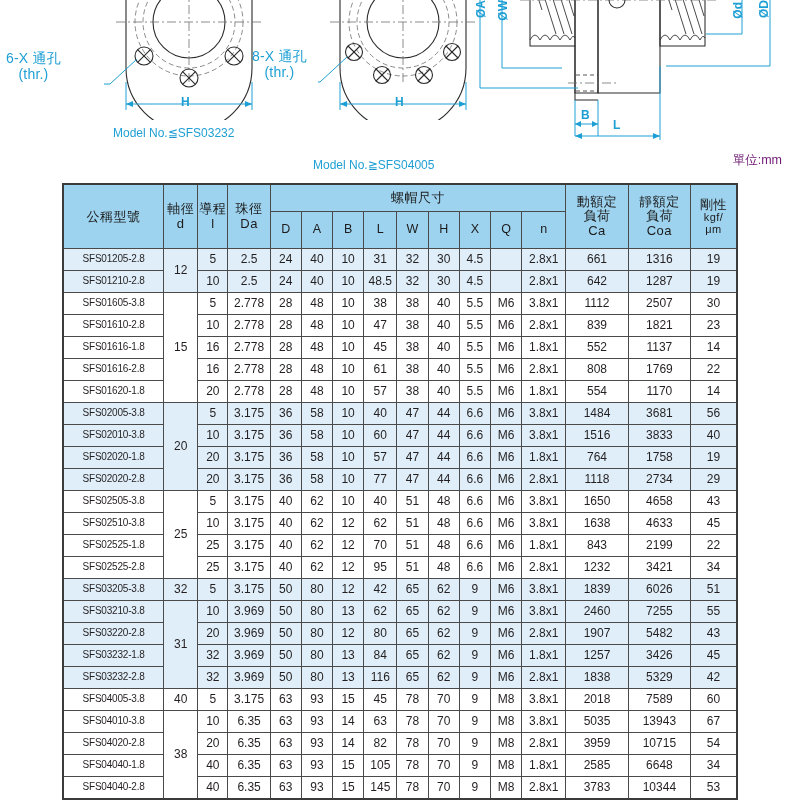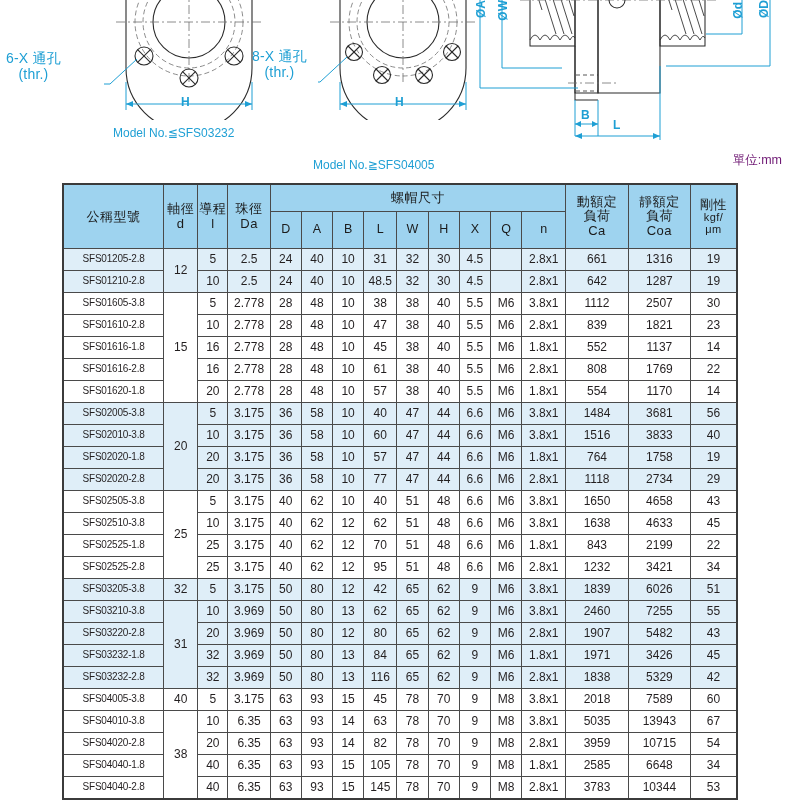--- a/index.html
+++ b/index.html
@@ -660,21 +660,21 @@
             <td>3.969</td>
             <td>50</td>
             <td>80</td>
             <td>13</td>
             <td>84</td>
             <td>65</td>
             <td>62</td>
             <td>9</td>
             <td>M6</td>
             <td>1.8x1</td>
-            <td>1971</td>
+            <td>1257</td>
             <td>3426</td>
             <td>45</td>
           </tr>
           <tr class="hl">
             <td class="model">SFS03232-2.8</td>
             <td>32</td>
             <td>3.969</td>
             <td>50</td>
             <td>80</td>
             <td>13</td>

